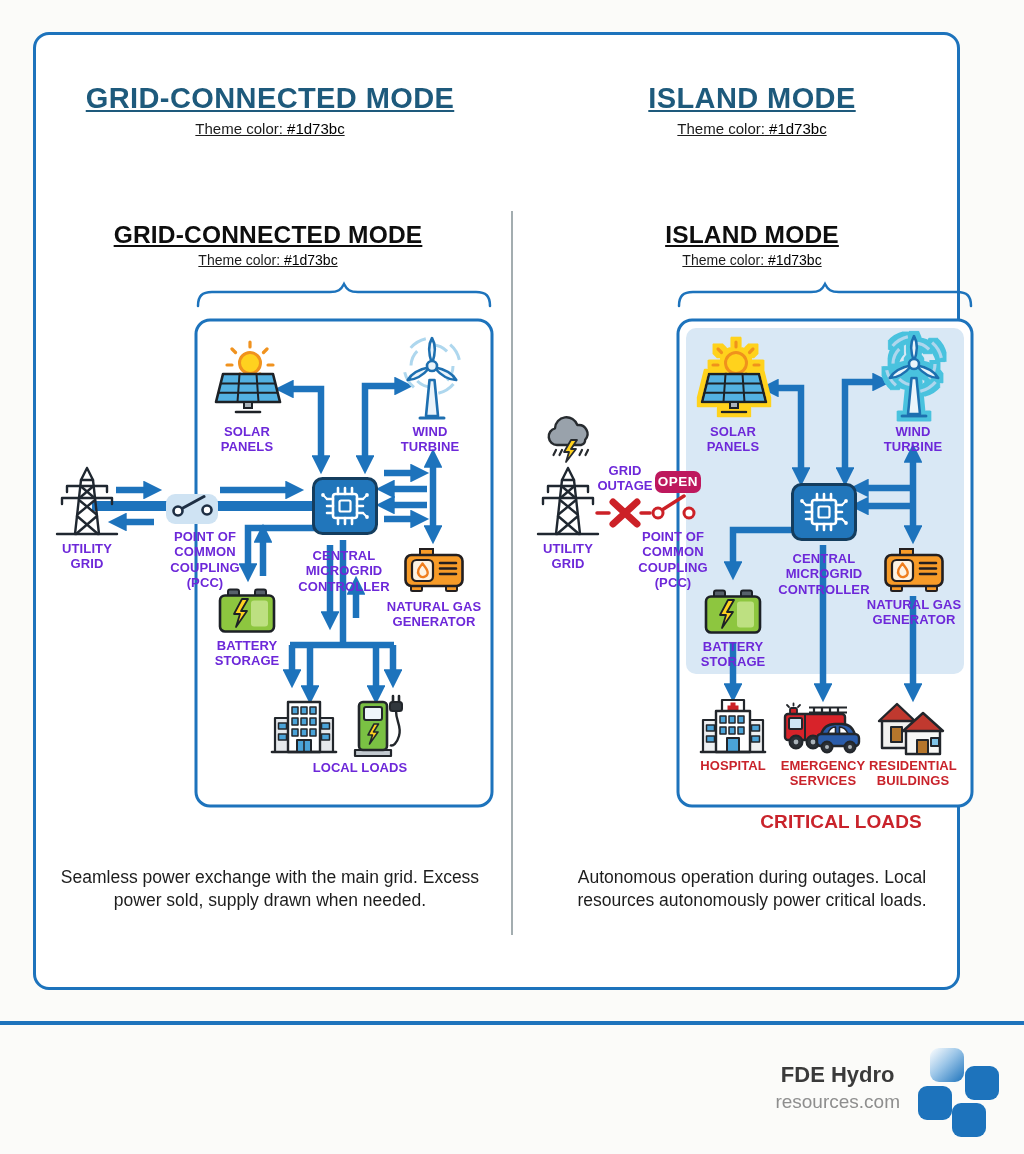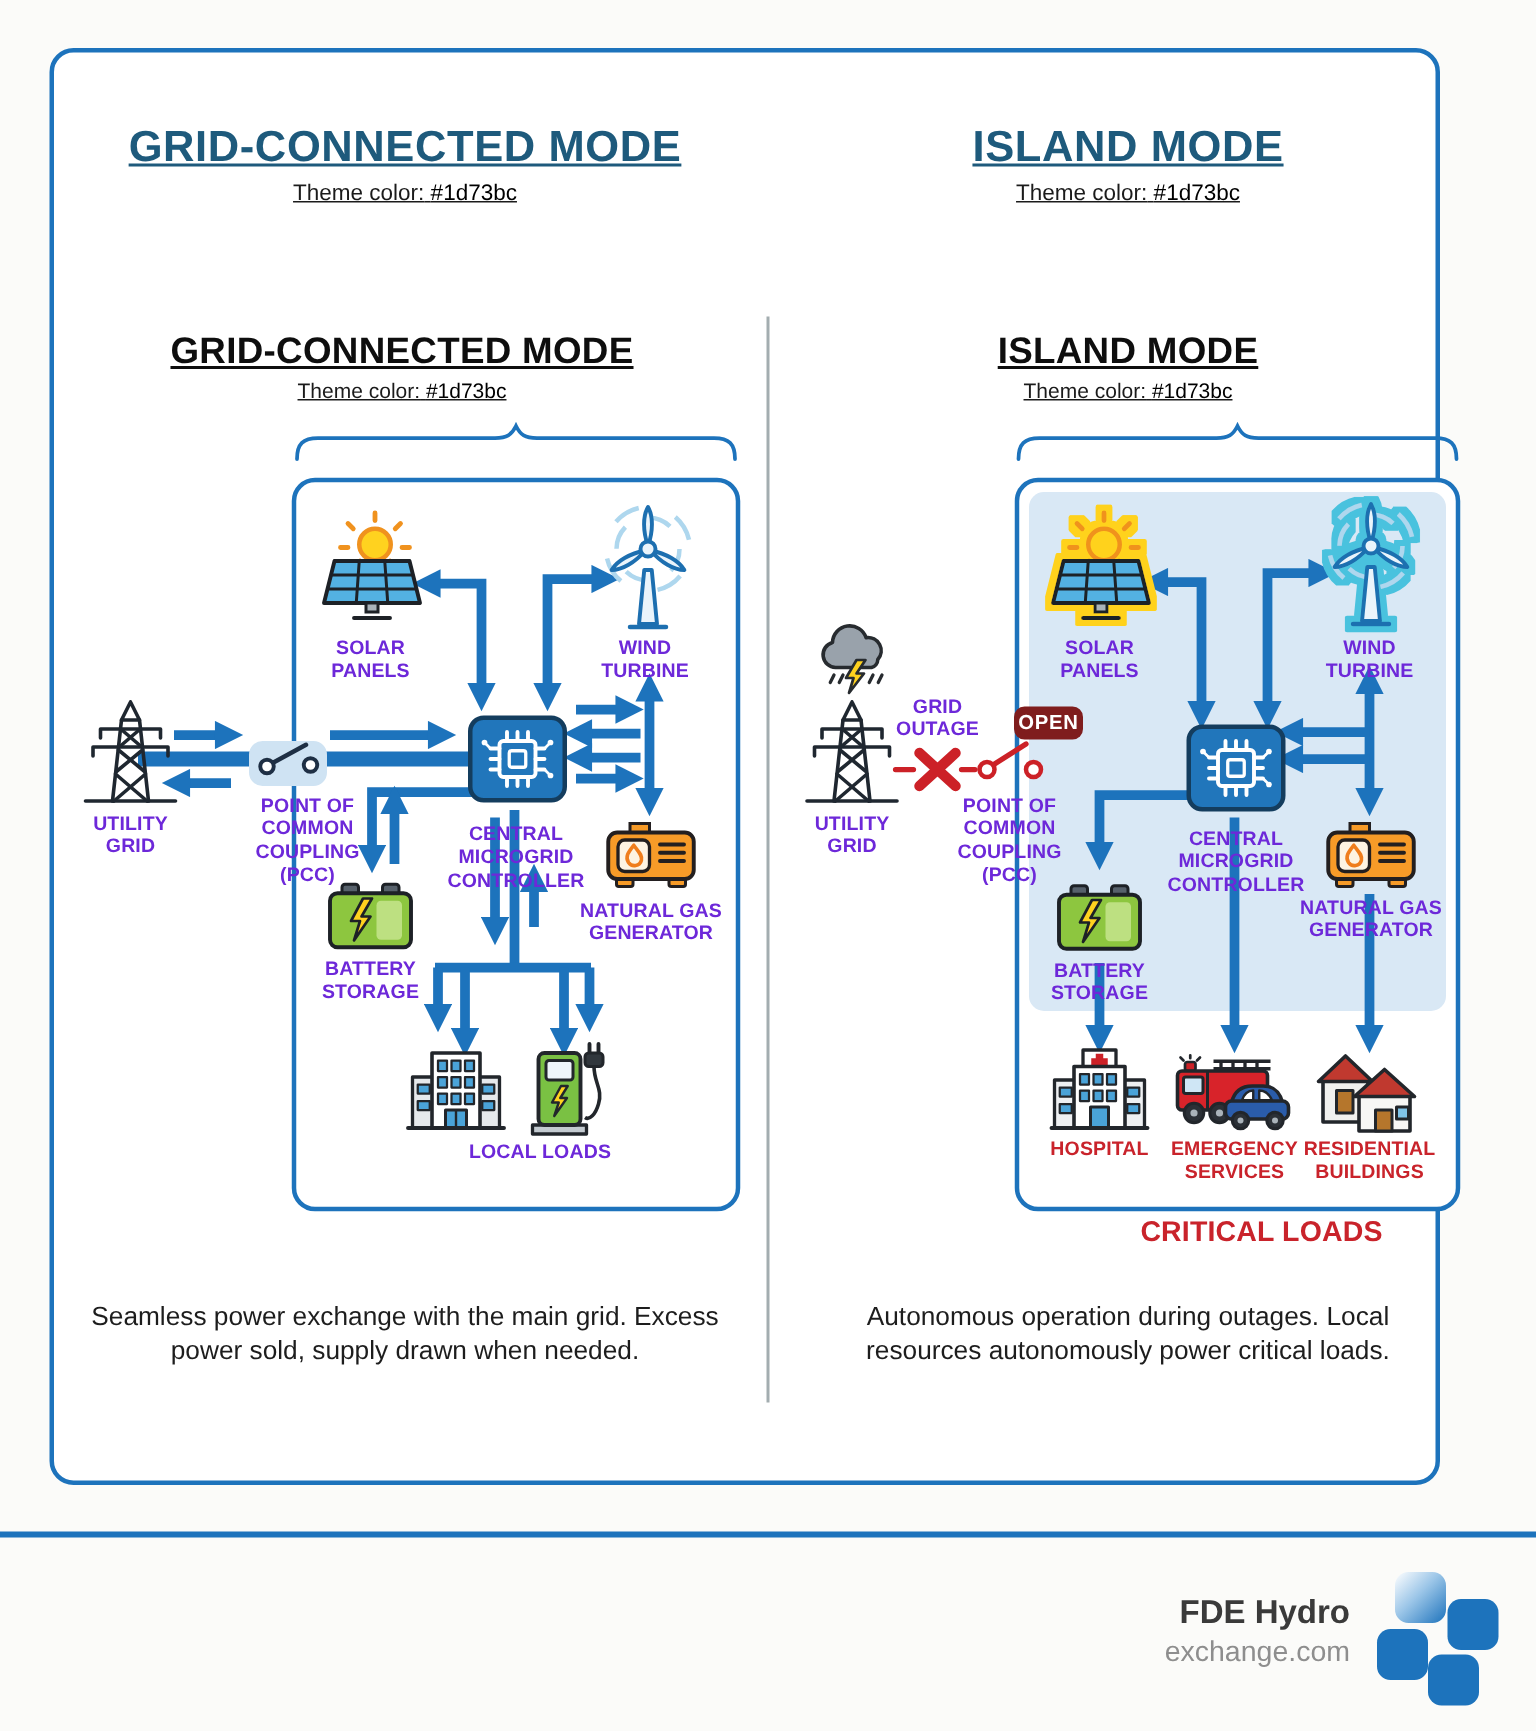--- a/index.html
+++ b/index.html
@@ -10,24 +10,24 @@
   svg.layer{position:absolute;left:0;top:0;z-index:2;}
   .txt{position:absolute;z-index:5;text-decoration:underline;}
   .big-title{font-size:29px;font-weight:700;color:#1e5a7c;text-align:center;letter-spacing:.4px;}
   .theme-line{font-size:15px;color:#1b1b1b;text-align:center;}
   .theme-line .hex{color:#000000;}
   .inner-title{font-size:24.5px;font-weight:700;color:#0e0e0e;text-align:center;letter-spacing:.2px;}
   .theme-line.sm{font-size:14px;}
   .nl{position:absolute;z-index:5;transform:translateX(-50%);font-size:13px;font-weight:700;color:#6d28d9;text-align:center;line-height:1.18;letter-spacing:.1px;}
   .nl.red{color:#c9232b;}
   .nl.nowrap{white-space:nowrap;padding-left:36px;}
-  .badge-open{position:absolute;z-index:6;left:676px;top:471px;width:46px;height:22px;background:#7f1d1d;border-radius:7px;color:#fff;font-size:13.5px;font-weight:700;text-align:center;line-height:22px;letter-spacing:.5px;}
+  .badge-open{position:absolute;z-index:6;left:655px;top:471px;width:46px;height:22px;background:#be185d;border-radius:7px;color:#fff;font-size:13.5px;font-weight:700;text-align:center;line-height:22px;letter-spacing:.5px;}
   .caption{position:absolute;z-index:5;width:424px;font-size:17.5px;color:#1d1d1d;text-align:center;line-height:1.32;}
   .footer-line{position:absolute;left:0;top:1021px;width:1024px;height:4px;background:#1d73bc;z-index:3;}
-  .brand-block{position:absolute;right:124px;top:1062px;text-align:right;z-index:5;}
+  .brand-block{position:absolute;right:124px;top:1062px;text-align:center;z-index:5;}
   .brand-name{font-size:22px;font-weight:700;color:#3a3a3a;}
   .brand-domain{font-size:19px;color:#8e8e8e;margin-top:3px;}
 </style>
 </head>
 <body>
 
 <div class="stage">
 
   <div class="card"></div>
   <div class="divider"></div>
@@ -364,16 +364,16 @@
   <div class="nl red" style="left:823px;top:758px;width:100px;">EMERGENCY SERVICES</div>
   <div class="nl red" style="left:913px;top:758px;width:112px;">RESIDENTIAL BUILDINGS</div>
   <div class="nl red nowrap" style="left:823px;top:811px;font-size:19px;">CRITICAL LOADS</div>
 
   <div class="caption" style="left:540px;top:866px;">Autonomous operation during outages. Local resources autonomously power critical loads.</div>
   <div class="caption" style="left:58px;top:866px;">Seamless power exchange with the main grid. Excess power sold, supply drawn when needed.</div>
 
   <div class="footer-line"></div>
   <div class="brand-block">
     <div class="brand-name">FDE Hydro</div>
-    <div class="brand-domain">exchange.com</div>
+    <div class="brand-domain">resources.com</div>
   </div>
 
 </div>
 
 </body></html>

